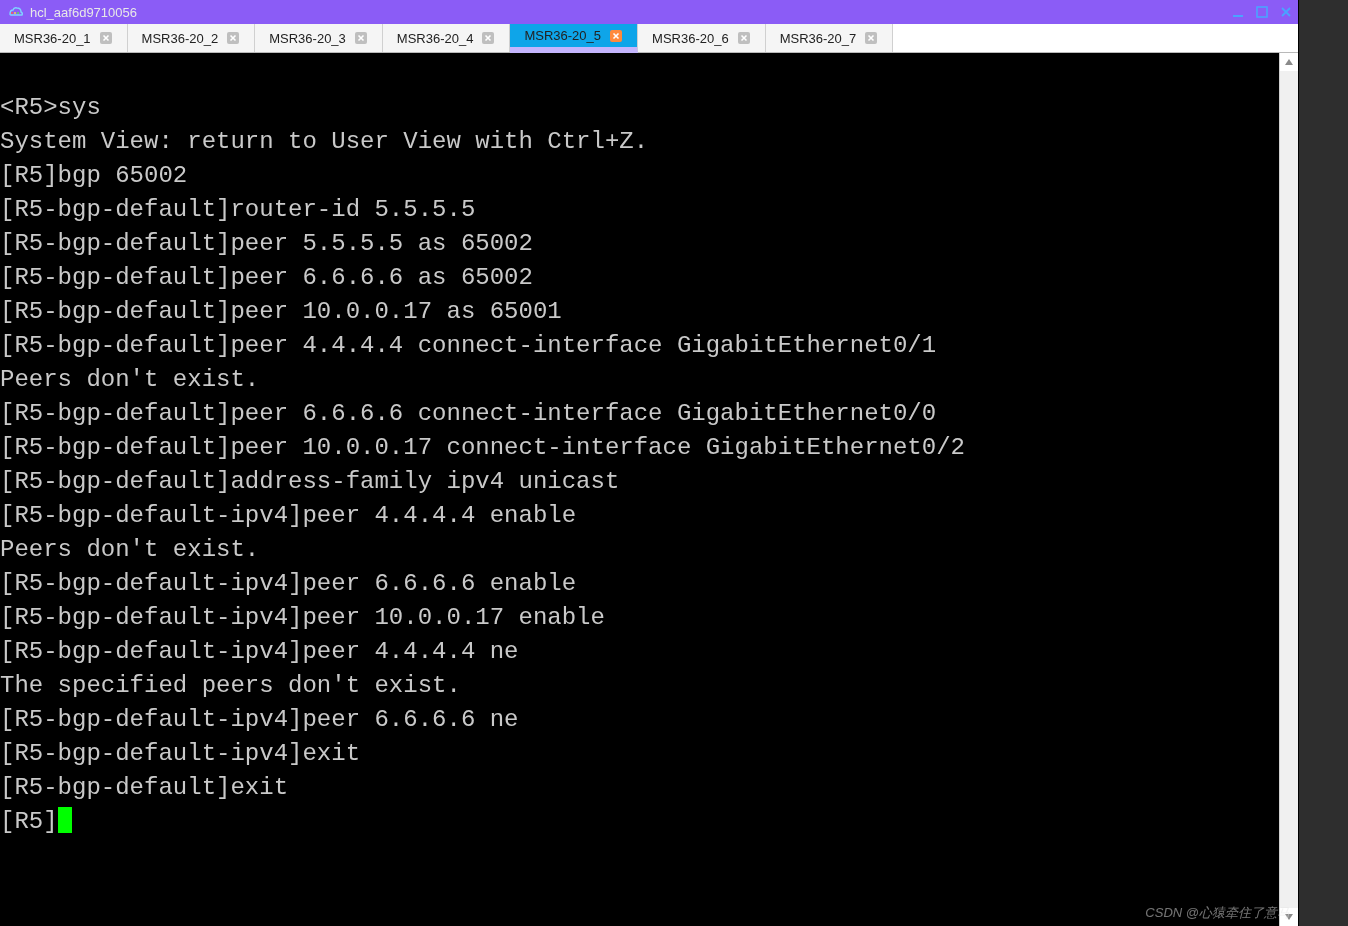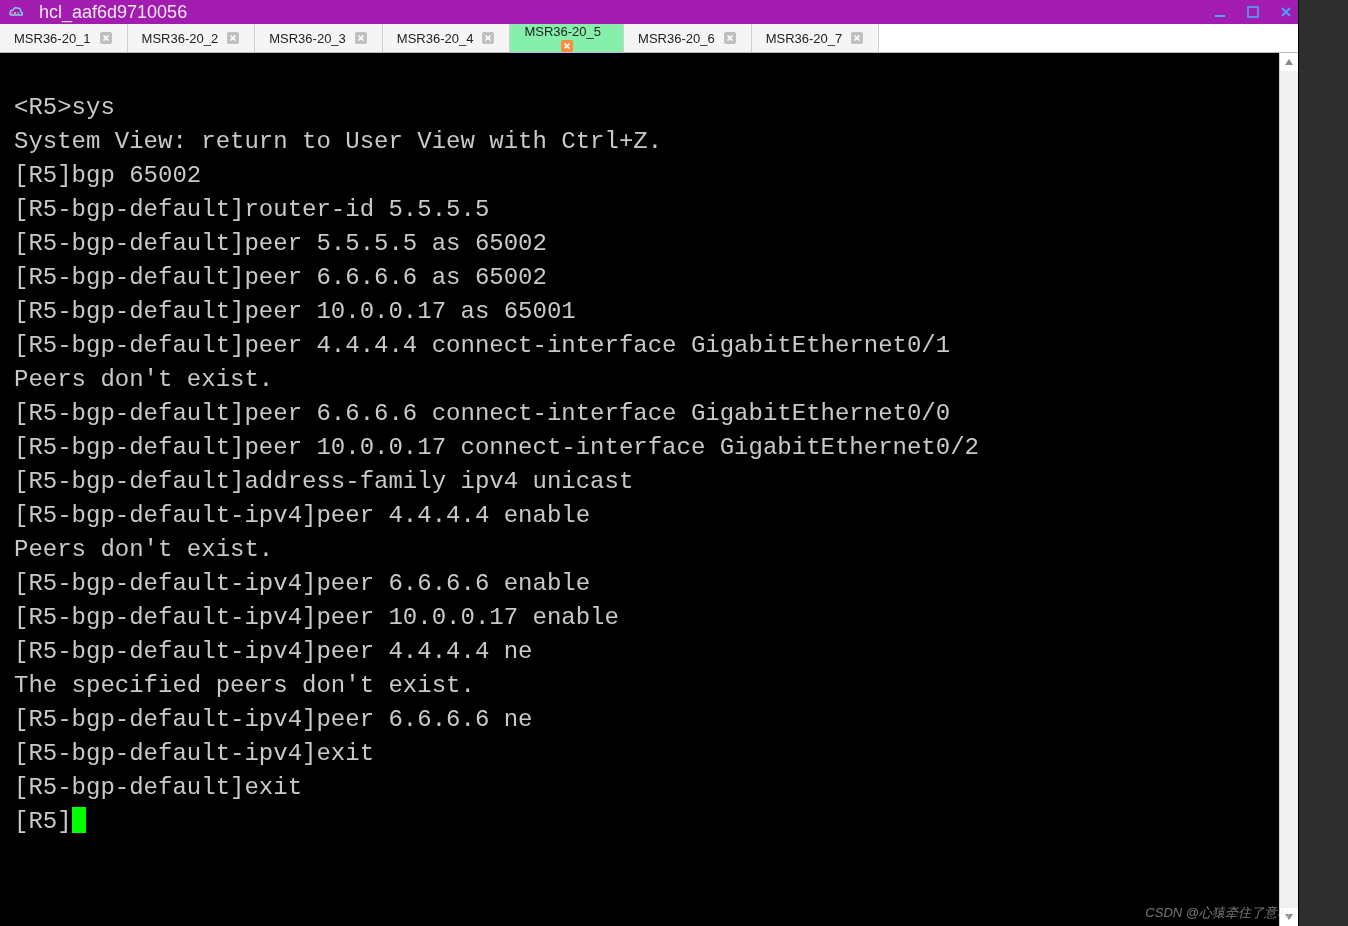--- a/index.html
+++ b/index.html
@@ -1,32 +1,32 @@
 <!DOCTYPE html>
 <html><head>
 <meta charset="utf-8">
 <style>
   html,body{margin:0;padding:0;height:100%;width:100%;font-family:"Microsoft YaHei",Arial,sans-serif;background:#2e2e2e;overflow:hidden;}
   .window{width:1298px;height:926px;background:#3a3a3a;display:flex;flex-direction:column;box-shadow:0 0 0 1px #000;position:relative;}
   
-  .titlebar{height:24px;background:#a21caf;display:flex;align-items:center;color:#e8e8e8;font-size:18px;user-select:none;gap:9px;}
+  .titlebar{height:24px;background:#8b5cf6;display:flex;align-items:center;color:#e8e8e8;font-size:13px;user-select:none;}
   .titlebar .icon{width:18px;height:18px;margin:0 6px 0 6px;display:flex;align-items:center;justify-content:center;}
   .titlebar .title{flex:1;}
   .winbtn{width:24px;height:20px;display:flex;align-items:center;justify-content:center;color:#cfe6ff;}
   .winbtn svg{display:block;}
   
   .tabbar{height:28px;background:#ffffff;display:flex;align-items:stretch;border-bottom:1px solid #b9b9b9;}
   .tab{display:flex;align-items:center;padding:0 14px;font-size:13px;color:#222;border-right:1px solid #d0d0d0;background:#f5f5f5;white-space:nowrap;cursor:pointer;}
-  .tab.active{background:#86efac;border-bottom:1px solid #c4b5fd;margin-bottom:-1px;flex-direction:column;}
+  .tab.active{background:#0ea5e9;border-bottom:6px solid #c4b5fd;margin-bottom:-1px;}
   .tab .tab-label{margin-right:8px;}
   .tab .close{width:14px;height:14px;display:flex;align-items:center;justify-content:center;border-radius:2px;}
   .tab .close svg{display:block;}
   
   .term-wrap{flex:1;display:flex;background:#000;overflow:hidden;}
-  .terminal{flex:1;background:#000;color:#c9c9c9;font-family:"Consolas","Courier New",monospace;font-size:24px;line-height:34px;padding:38px 4px 4px 14px;white-space:pre;overflow:hidden;}
+  .terminal{flex:1;background:#000;color:#c9c9c9;font-family:"Consolas","Courier New",monospace;font-size:24px;line-height:34px;padding:38px 4px 4px 0;white-space:pre;overflow:hidden;}
   .cursor{display:inline-block;width:14px;height:26px;background:#00ff00;vertical-align:text-bottom;margin-bottom:2px;}
   .scrollbar{width:18px;background:#ffffff;display:flex;flex-direction:column;border-left:1px solid #cfcfcf;}
   .scroll-btn{height:18px;display:flex;align-items:center;justify-content:center;color:#666;}
   .scroll-track{flex:1;background:#f0f0f0;}
   
   .watermark{position:absolute;right:8px;bottom:4px;color:rgba(230,230,230,0.5);font-size:13px;pointer-events:none;font-style:italic;}
 </style>
 </head>
 <body>
 

